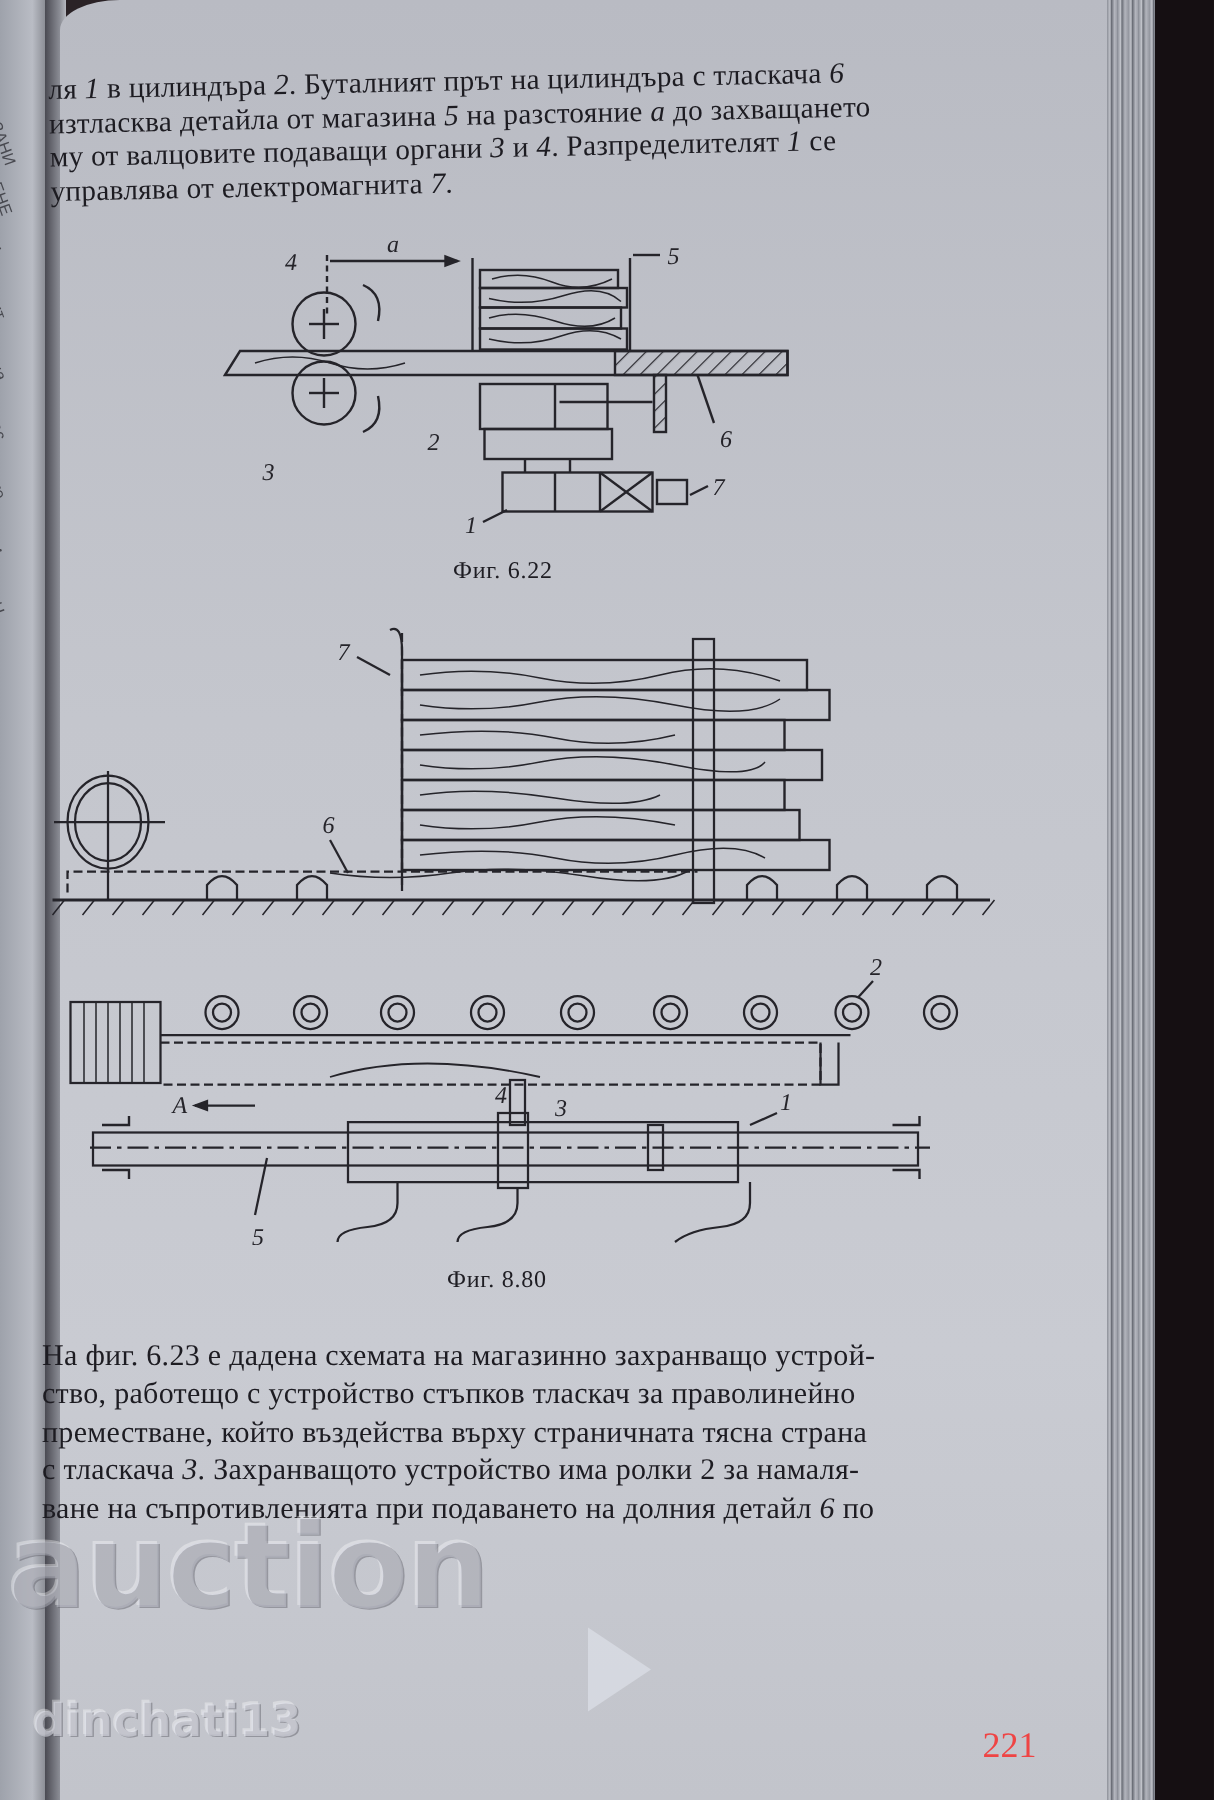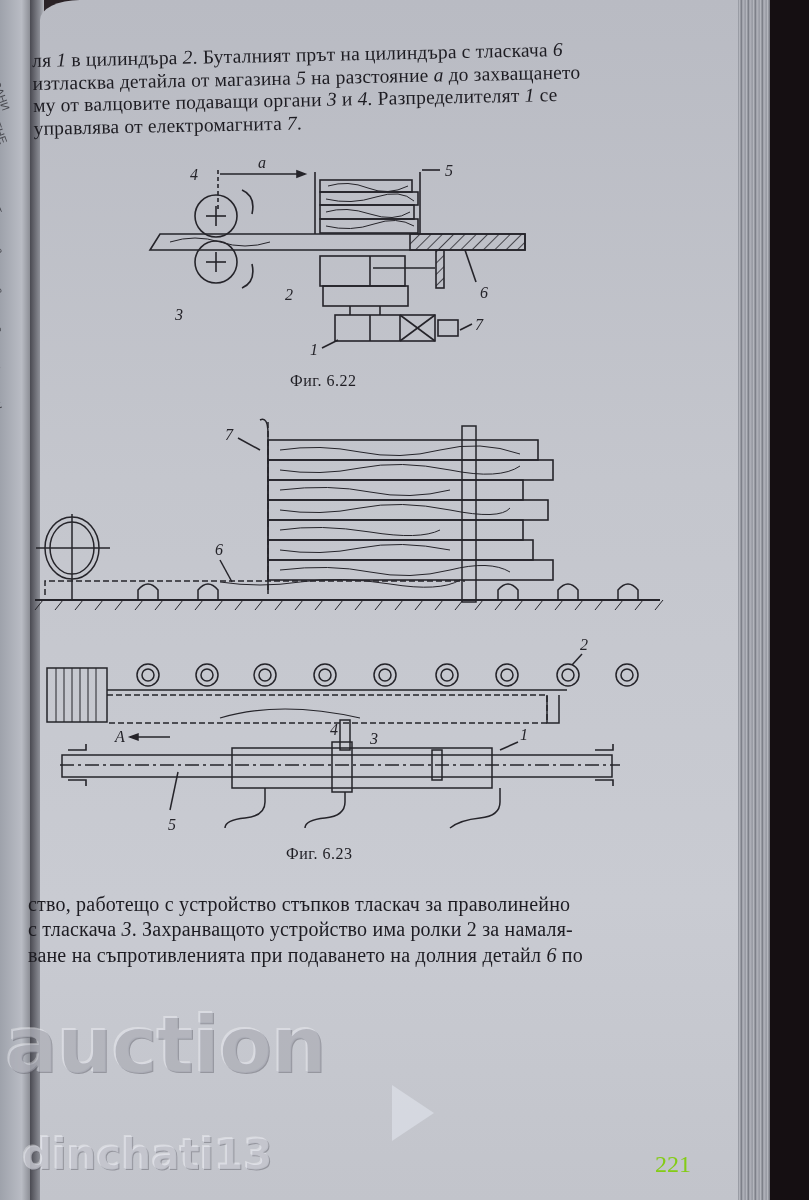--- a/index.html
+++ b/index.html
@@ -36,37 +36,37 @@
 
     .text-block {
       position: absolute; color: #1d1c22; font-size: 19.5px; line-height: 22.5px;
       letter-spacing: 0.2px;
     }
     .text-block .line { white-space: nowrap; display: block; }
     .text-block i { font-style: italic; }
     #para-top { left: 32px; top: 50px; width: 660px; transform: rotate(-1.2deg); transform-origin: left top; }
     #para-bottom { left: 28px; top: 892px; width: 680px; font-size: 20px; line-height: 25.4px; }
 
-    .caption { position: absolute; font-size: 16px; color: #1e1d23; letter-spacing: .5px; }
+    .caption { position: absolute; font-size: 16px; color: #1e1d23; letter-spacing: .5px; margin-left: 12px; }
     #cap-22 { left: 290px; top: 372px; }
     #cap-23 { left: 286px; top: 845px; }
 
-    .page-number { position: absolute; left: 655px; top: 1151px; font-size: 24px; color: #84cc16; }
+    .page-number { position: absolute; left: 655px; top: 1151px; font-size: 24px; color: #ef4444; }
 
     .figure { position: absolute; }
     #fig-622 { left: 130px; top: 150px; width: 410px; height: 210px; }
     #fig-623 { left: 20px; top: 410px; width: 650px; height: 420px; }
 
     .watermark {
       position: absolute; font-family: "DejaVu Sans", sans-serif; font-weight: bold;
       color: rgba(225,228,236,.55); text-shadow: 1px 1px 0 rgba(90,92,100,.45), -1px -1px 0 rgba(255,255,255,.35);
       white-space: nowrap;
     }
     #wm-auction { left: 5px; top: 1000px; font-size: 78px; letter-spacing: -1px; color: rgba(215,218,228,.35); }
-    #wm-user { left: 22px; top: 1130px; font-size: 42px; }
+    #wm-user { left: 22px; top: 1130px; font-size: 30px; }
     .wm-play {
       position: absolute; left: 392px; top: 1085px; width: 0; height: 0;
       border-top: 28px solid transparent; border-bottom: 28px solid transparent;
       border-left: 42px solid rgba(225,228,236,.6);
     }
   </style>
 </head>
 <body>
 
 <div class="dark-top"></div>
@@ -232,24 +232,26 @@
   <text x="310" y="325" font-size="16" font-style="italic" fill="#25242a" stroke="none">4</text>
   <text x="500" y="330" font-size="16" font-style="italic" fill="#25242a" stroke="none">1</text>
   <line x1="498" y1="332" x2="480" y2="340"></line>
   <text x="148" y="420" font-size="16" font-style="italic" fill="#25242a" stroke="none">5</text>
   <line x1="150" y1="400" x2="158" y2="362"></line>
   <path d="M48 340 h18 v-6 M48 370 h18 v6 M575 340 h18 v-6 M575 370 h18 v6" stroke-width="1.6"></path>
   <path d="M245 378 v14 q0 14 -20 16 t-20 10"></path>
   <path d="M325 382 v10 q0 14 -20 16 t-20 10"></path>
   <path d="M480 378 v14 q0 14 -20 16 t-30 10"></path>
 </svg>
-<div class="caption" id="cap-23">Фиг. 6.23</div>
+<div class="caption" id="cap-23">Фиг. 8.80</div>
 
 <div class="text-block" id="para-bottom">
+    <span class="line">На фиг. 6.23 е дадена схемата на магазинно захранващо устрой-</span>
     <span class="line">ство, работещо с устройство стъпков тласкач за праволинейно</span>
+    <span class="line">преместване, който въздейства върху страничната тясна страна</span>
     <span class="line">с тласкача <i>3</i>. Захранващото устройство има ролки 2 за намаля-</span>
     <span class="line">ване на съпротивленията при подаването на долния детайл <i>6</i> по</span>
   </div>
 
 <div class="page-number">221</div>
 
 <div class="watermark" id="wm-auction">auction</div>
 <div class="wm-play"></div>
 <div class="watermark" id="wm-user">dinchati13</div>
 

